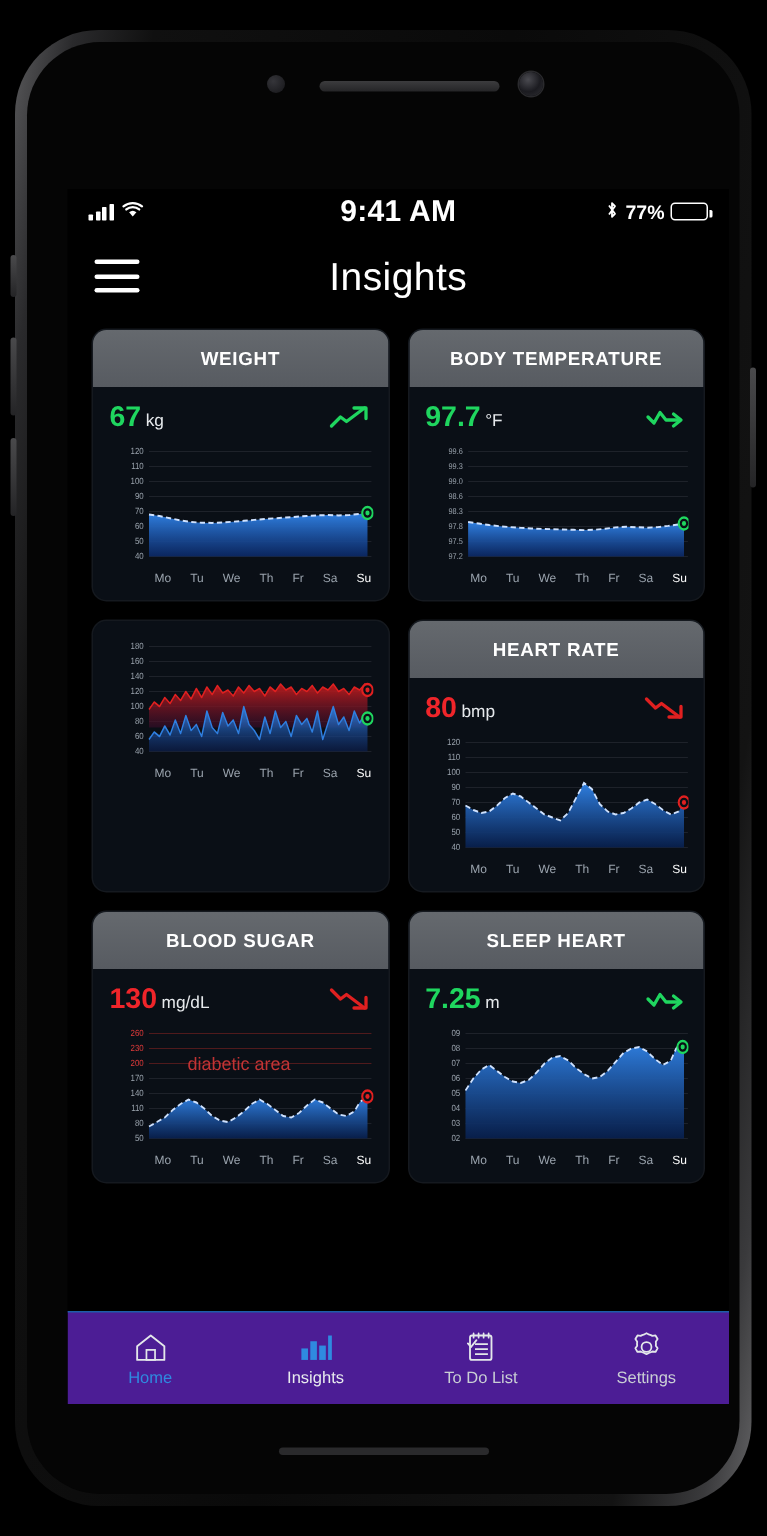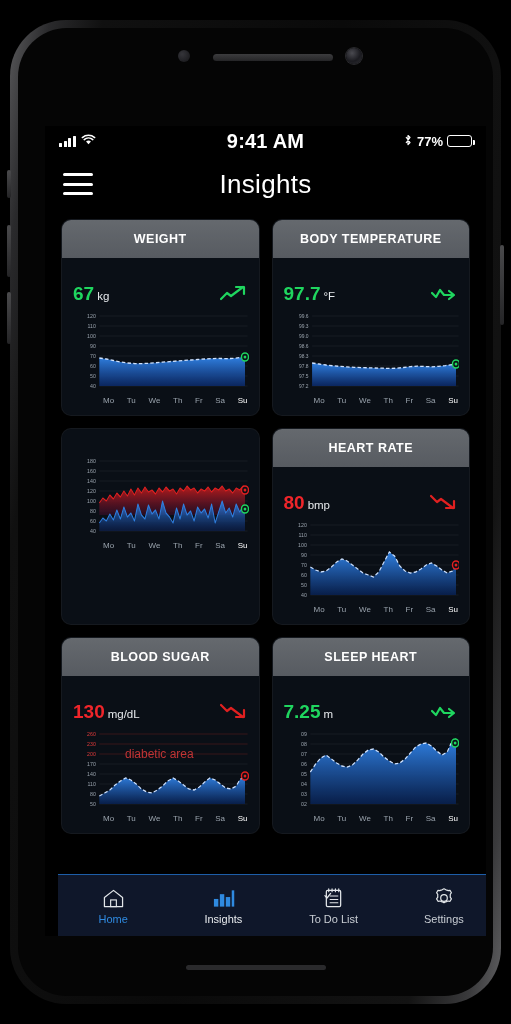--- a/index.html
+++ b/index.html
@@ -96,21 +96,21 @@
   }
   .metric-card {
     background:#0a0f16; border-radius:9px; overflow:hidden;
     box-shadow:0 0 0 1px #15191f;
   }
   .card-header {
     height:38px; display:flex; align-items:center; justify-content:center;
     background:linear-gradient(180deg,#65696e,#575b61);
     color:#fff; font-size:12.5px; font-weight:bold; letter-spacing:.5px;
   }
-  .card-body { padding:22px 10px 7px 11px; }
+  .card-body { padding:7px 10px 7px 11px; }
   .value-row { display:flex; align-items:center; justify-content:space-between; height:26px; }
   .value-text { font-size:19px; font-weight:bold; line-height:1; white-space:nowrap; }
   .value-text .unit { font-size:11.5px; font-weight:normal; color:#e6e9ec; margin-left:3px; }
   .v-green { color:#1fd65f; } .v-red { color:#f0252a; } .v-white { color:#ffffff; }
   .trend-icon { width:30px; height:18px; }
 
   
   .chart-wrap { position:relative; height:96px; margin-top:6px; }
   .chart-svg { display:block; width:100%; height:82px; }
   .x-axis {
@@ -119,22 +119,22 @@
   }
   .x-axis span { font-size:8px; color:#9aa3ad; }
   .x-axis span.last { color:#ffffff; }
   .diabetic-label {
     position:absolute; left:52px; top:17px;
     color:#e03a3a; font-size:12px; opacity:.85;
   }
 
   
   #tab-bar {
-    position:absolute; left:13px; bottom:0; width:441px; height:62px;
-    background:#0f172a; border-top:1.5px solid #1d5ea8;
+    position:absolute; left:0; bottom:0; width:441px; height:62px;
+    background:#4c1d95; border-top:1.5px solid #1d5ea8;
     display:flex; align-items:center;
   }
   .tab-item {
     flex:1; display:flex; flex-direction:column; align-items:center;
     gap:3px; cursor:pointer;
   }
   .tab-icon { height:24px; display:flex; align-items:center; justify-content:center; }
   .tab-label { font-size:11px; color:#c9ced4; }
   .tab-label.active { color:#2f8ae0; }
   .tab-label.current { color:#e8ebee; }

